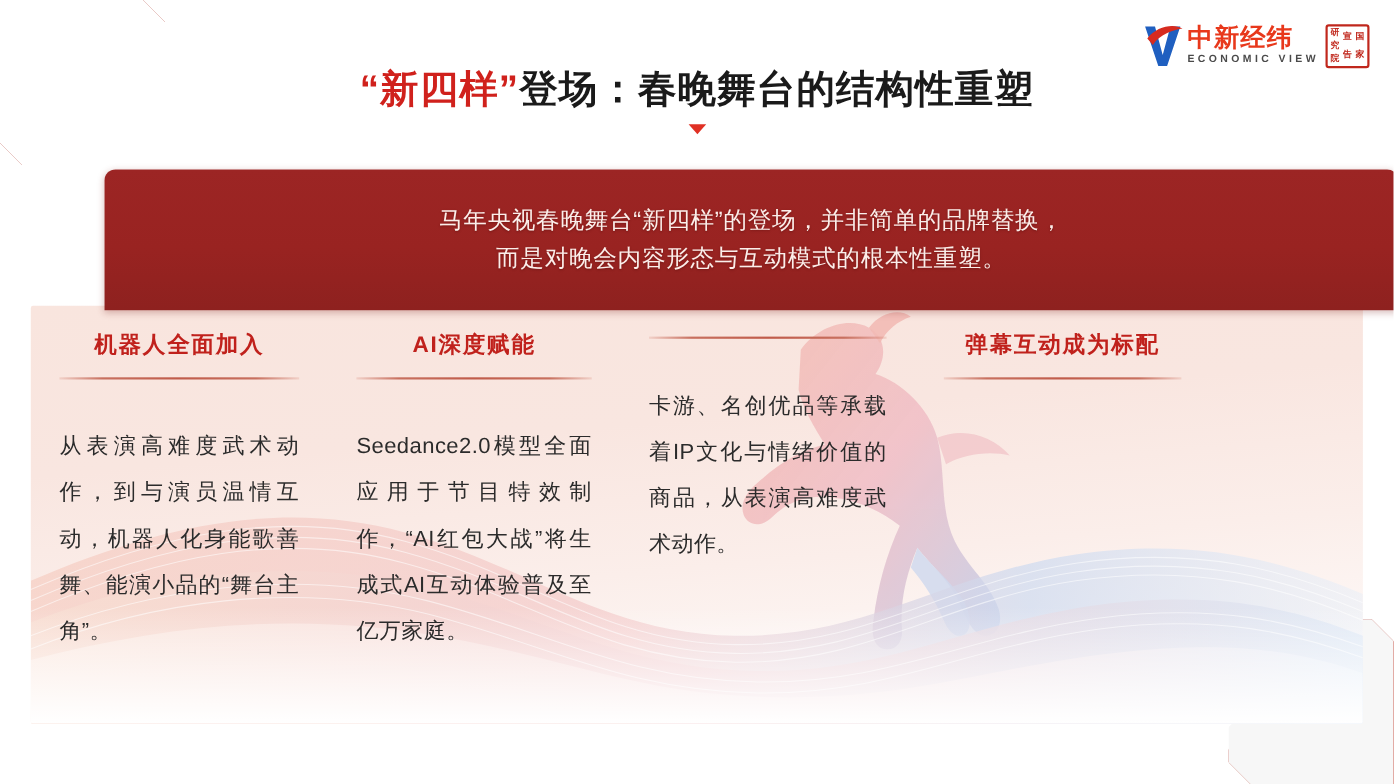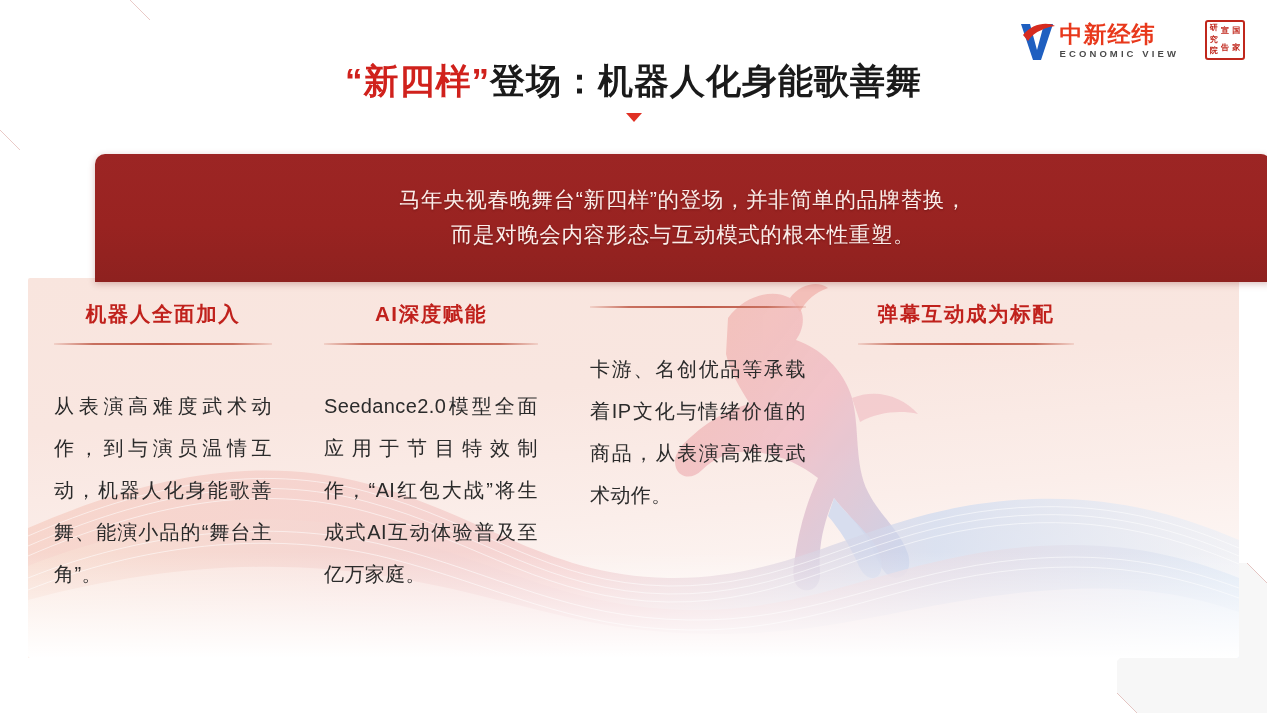--- a/index.html
+++ b/index.html
@@ -34,21 +34,21 @@
   .corner-br .tri-b{
     position:absolute;bottom:-66px;right:-66px;width:184px;height:184px;
     background:#A8281D;transform:rotate(45deg);
   }
   .corner-br .tri-c{
     position:absolute;bottom:-56px;right:-56px;width:184px;height:184px;
     background:#f7f7f7;transform:rotate(45deg);
   }
 
   
-  .logo-area{position:absolute;top:20px;right:22px;display:flex;align-items:flex-start;gap:26px;}
+  .logo-area{position:absolute;top:20px;right:22px;display:flex;align-items:flex-end;gap:6px;}
   .logo-main{display:flex;align-items:center;gap:3px;}
   .logo-mark{width:40px;height:42px;position:relative;flex:0 0 auto;}
   .logo-words{display:flex;flex-direction:column;line-height:1;}
   .logo-cn{
     font-size:23px;font-weight:bold;color:#E8381B;letter-spacing:1px;
     font-family:"Liberation Sans","DejaVu Sans",sans-serif;
   }
   .logo-en{
     font-size:9.5px;color:#4a4a4a;letter-spacing:3.1px;margin-top:3px;font-weight:bold;
   }
@@ -159,21 +159,21 @@
         <span class="seal-ch">告</span>
       </div>
       <div class="seal-col">
         <span class="seal-ch">国</span>
         <span class="seal-ch">家</span>
       </div>
     </div>
   </div>
 
   <div class="title">
-    <span class="hl">“新四样”</span><span>登场：机器人化身能歌善舞</span>
+    <span class="hl">“新四样”</span><span>登场：春晚舞台的结构性重塑</span>
   </div>
   <div class="title-caret"></div>
 
   <div class="card">
     <div class="card-deco">
       <svg width="1211" height="380" viewBox="0 0 1211 380" preserveAspectRatio="none">
         <defs>
           <linearGradient id="wv1" x1="0" y1="0" x2="1" y2="0">
             <stop offset="0" stop-color="#f6cfc4" stop-opacity=".75"></stop>
             <stop offset="0.45" stop-color="#f3c9c9" stop-opacity=".7"></stop>

